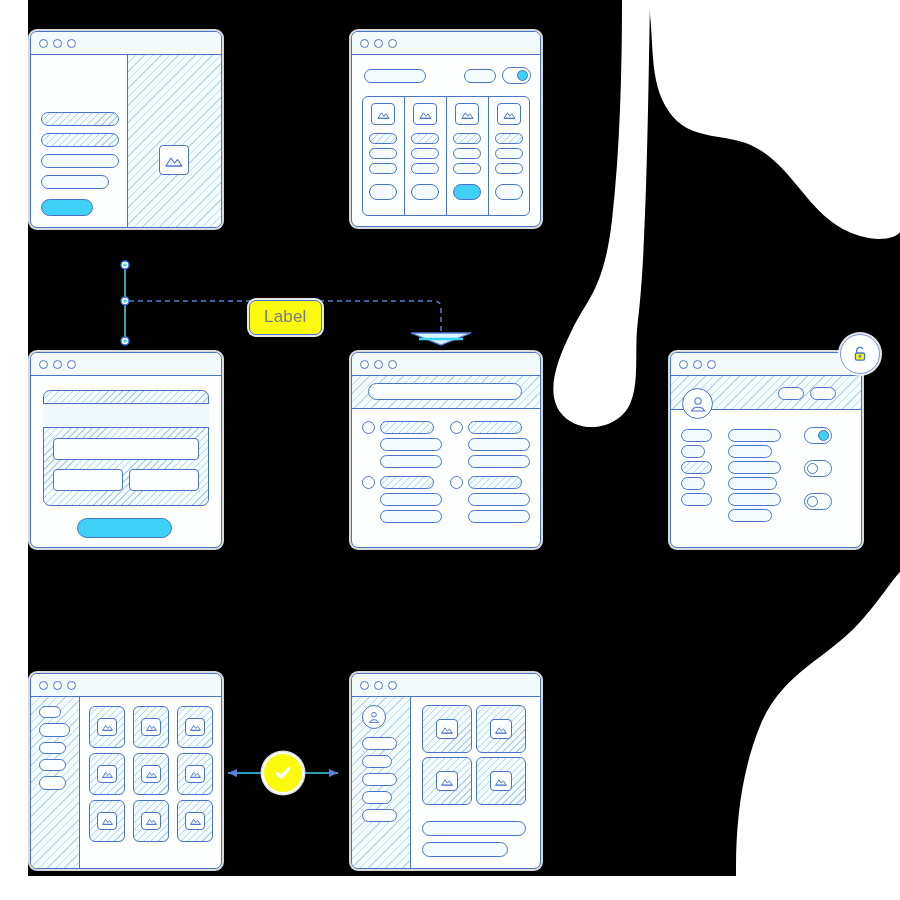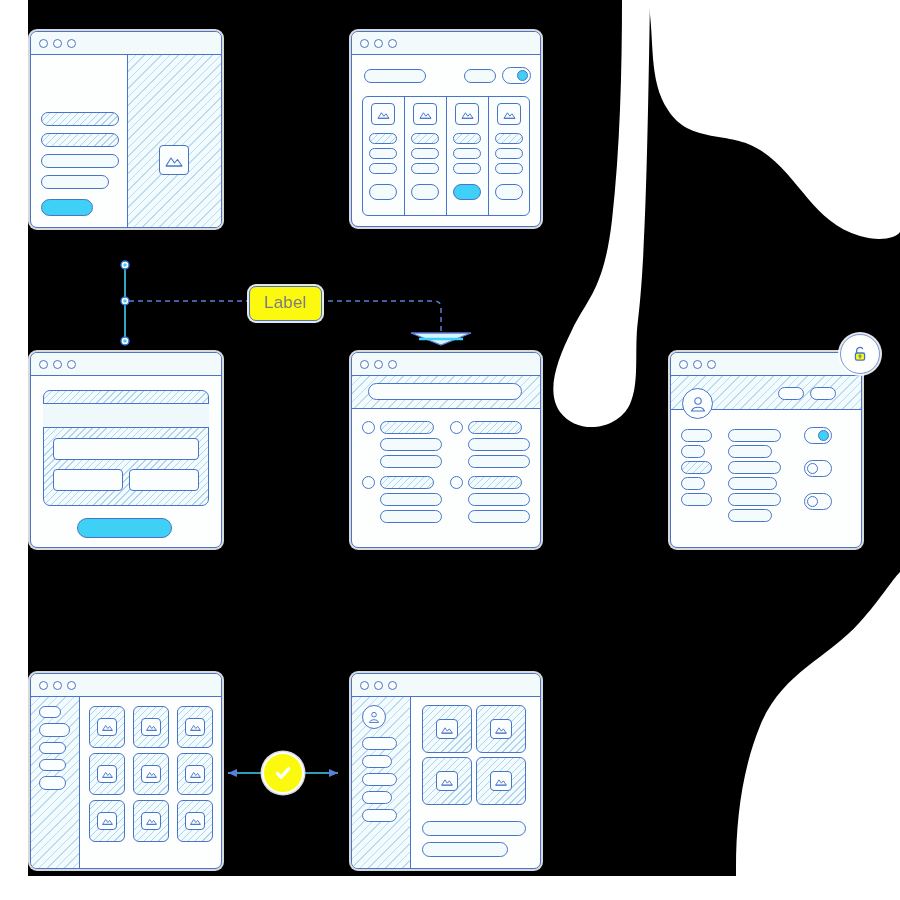--- a/index.html
+++ b/index.html
@@ -433,19 +433,19 @@
   <path d="M319,301 L434,301 Q441,301 441,308 L441,333" stroke="#5b7fd4" stroke-width="1.5" stroke-dasharray="5 4" fill="none"></path>
 
   <path d="M411,333 L471,333 L441,345 Z" fill="#d8f3fc" stroke="#5b7fd4" stroke-width="1.3"></path>
   <path d="M419,339 L463,339" stroke="#3fd0f5" stroke-width="2.4"></path>
 
   <line x1="228" y1="773" x2="338" y2="773" stroke="#3fd0f5" stroke-width="1.6"></line>
   <path d="M228,773 L237,769 L237,777 Z" fill="#5b7fd4"></path>
   <path d="M338,773 L329,769 L329,777 Z" fill="#5b7fd4"></path>
 </svg>
 
-<div class="labelchip" style="left:249px;top:286px;">Label</div>
+<div class="labelchip" style="left:249px;top:300px;">Label</div>
 
 <div class="badge check" style="left:262px;top:752px;">
   <svg width="24" height="24" viewBox="0 0 24 24">
     <path d="M6.5 12.6 L10.2 16.2 L17.6 7.8" fill="none" stroke="#ffffff" stroke-width="3.4" stroke-linecap="round" stroke-linejoin="round"></path>
   </svg>
 </div>
 
 </body></html>

